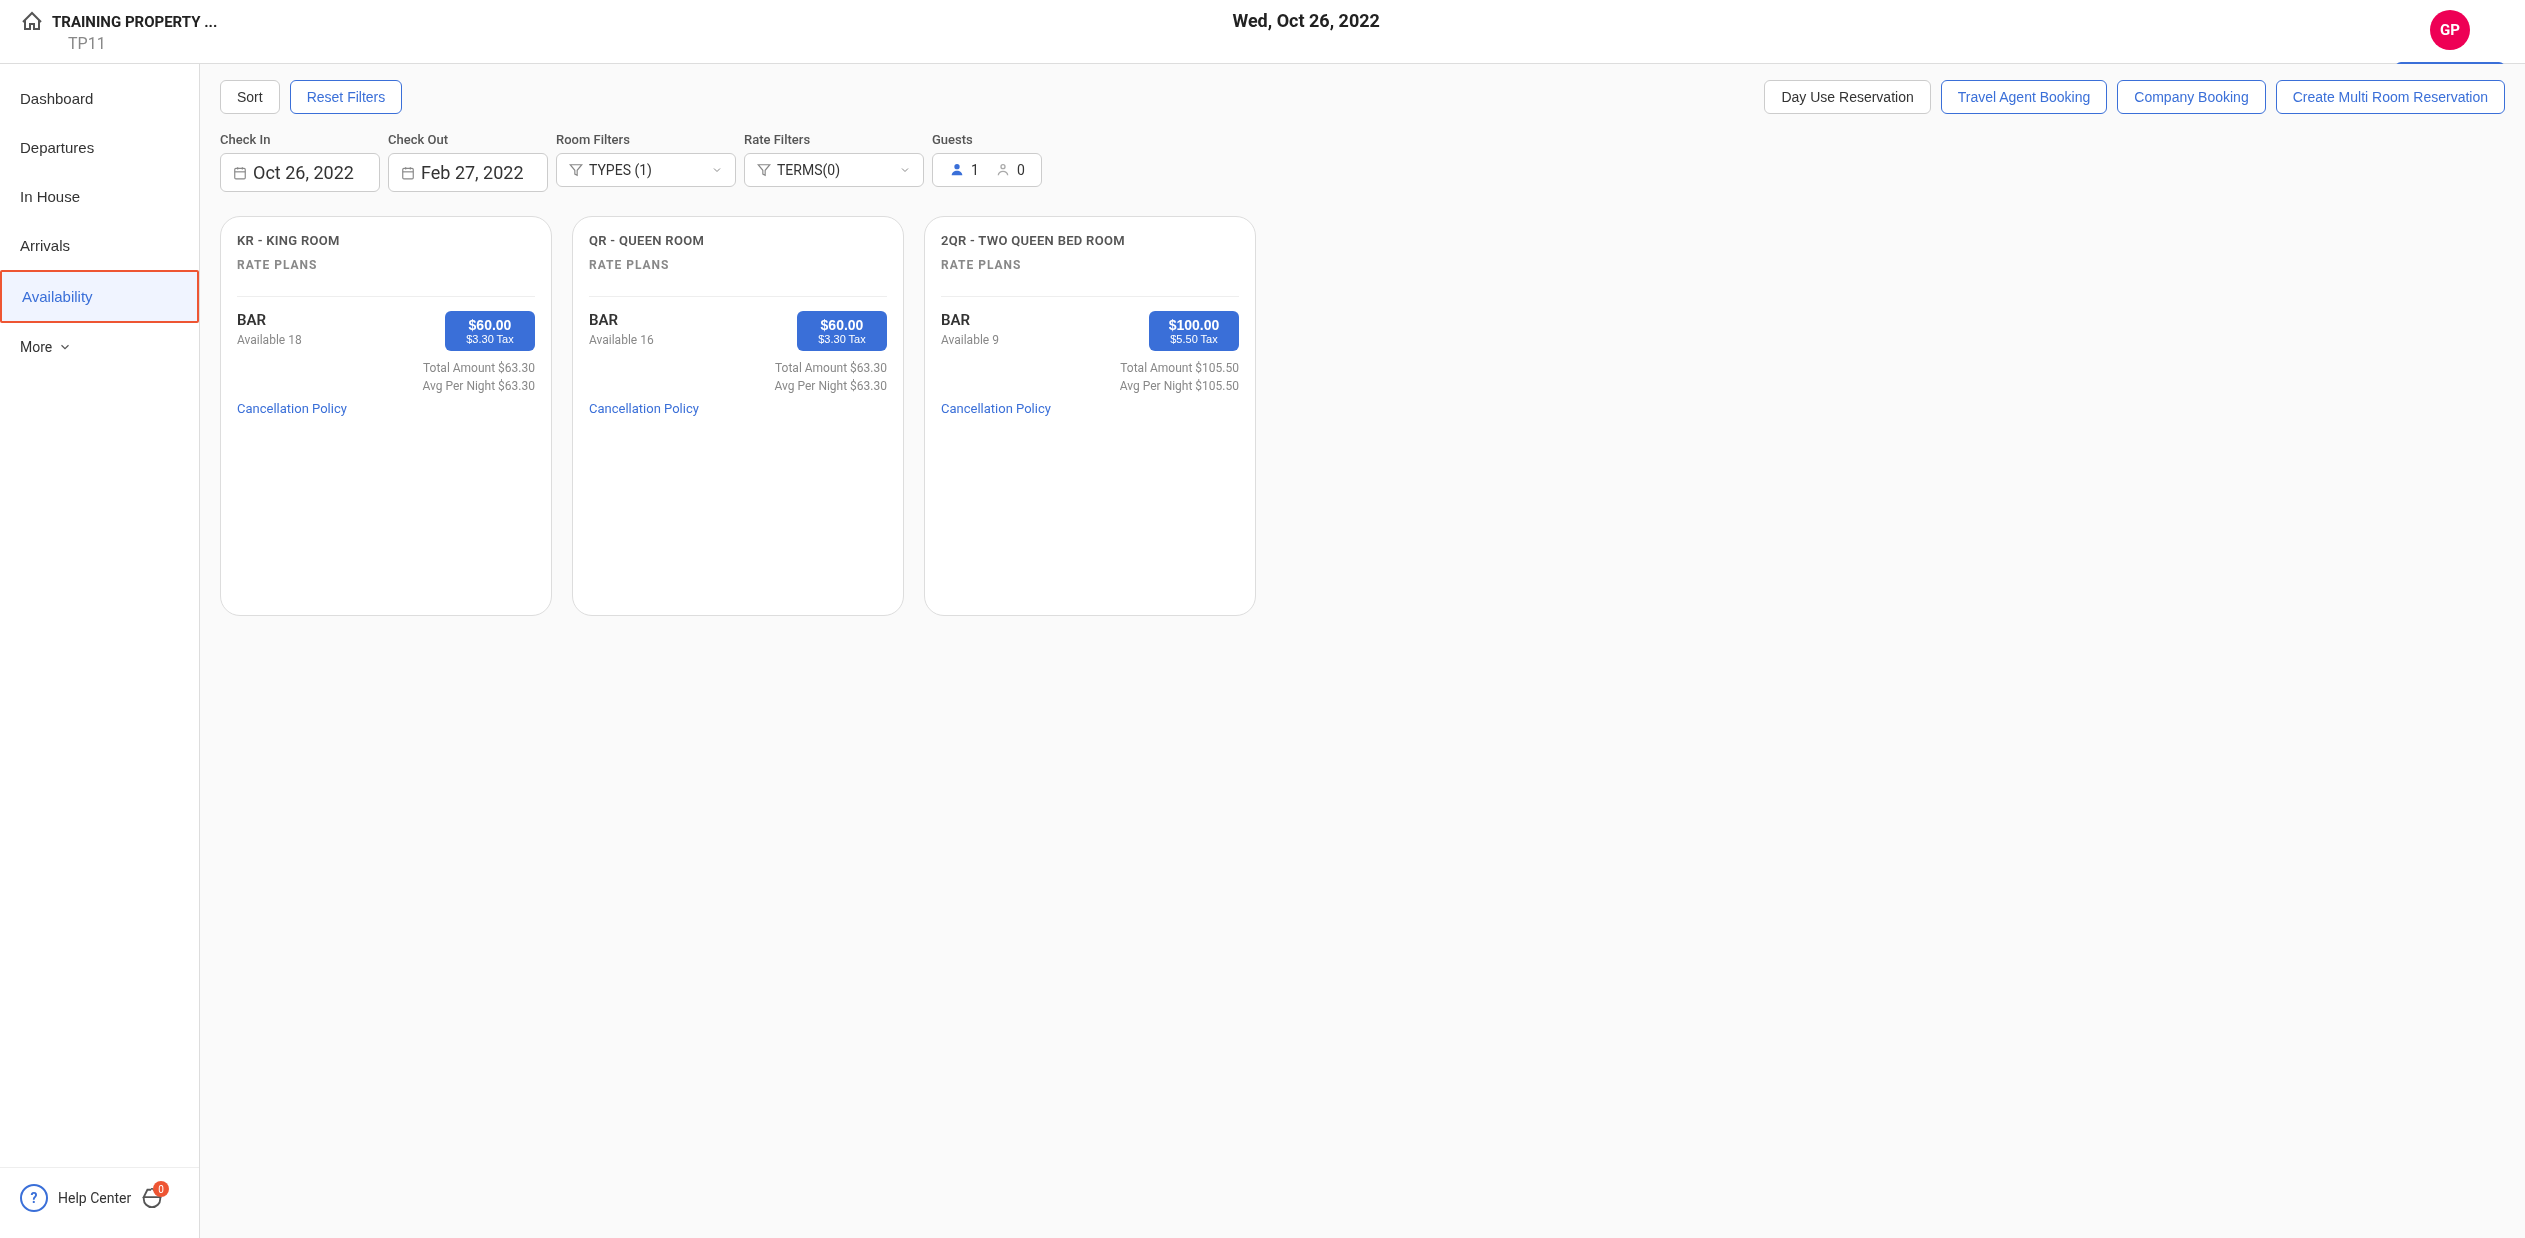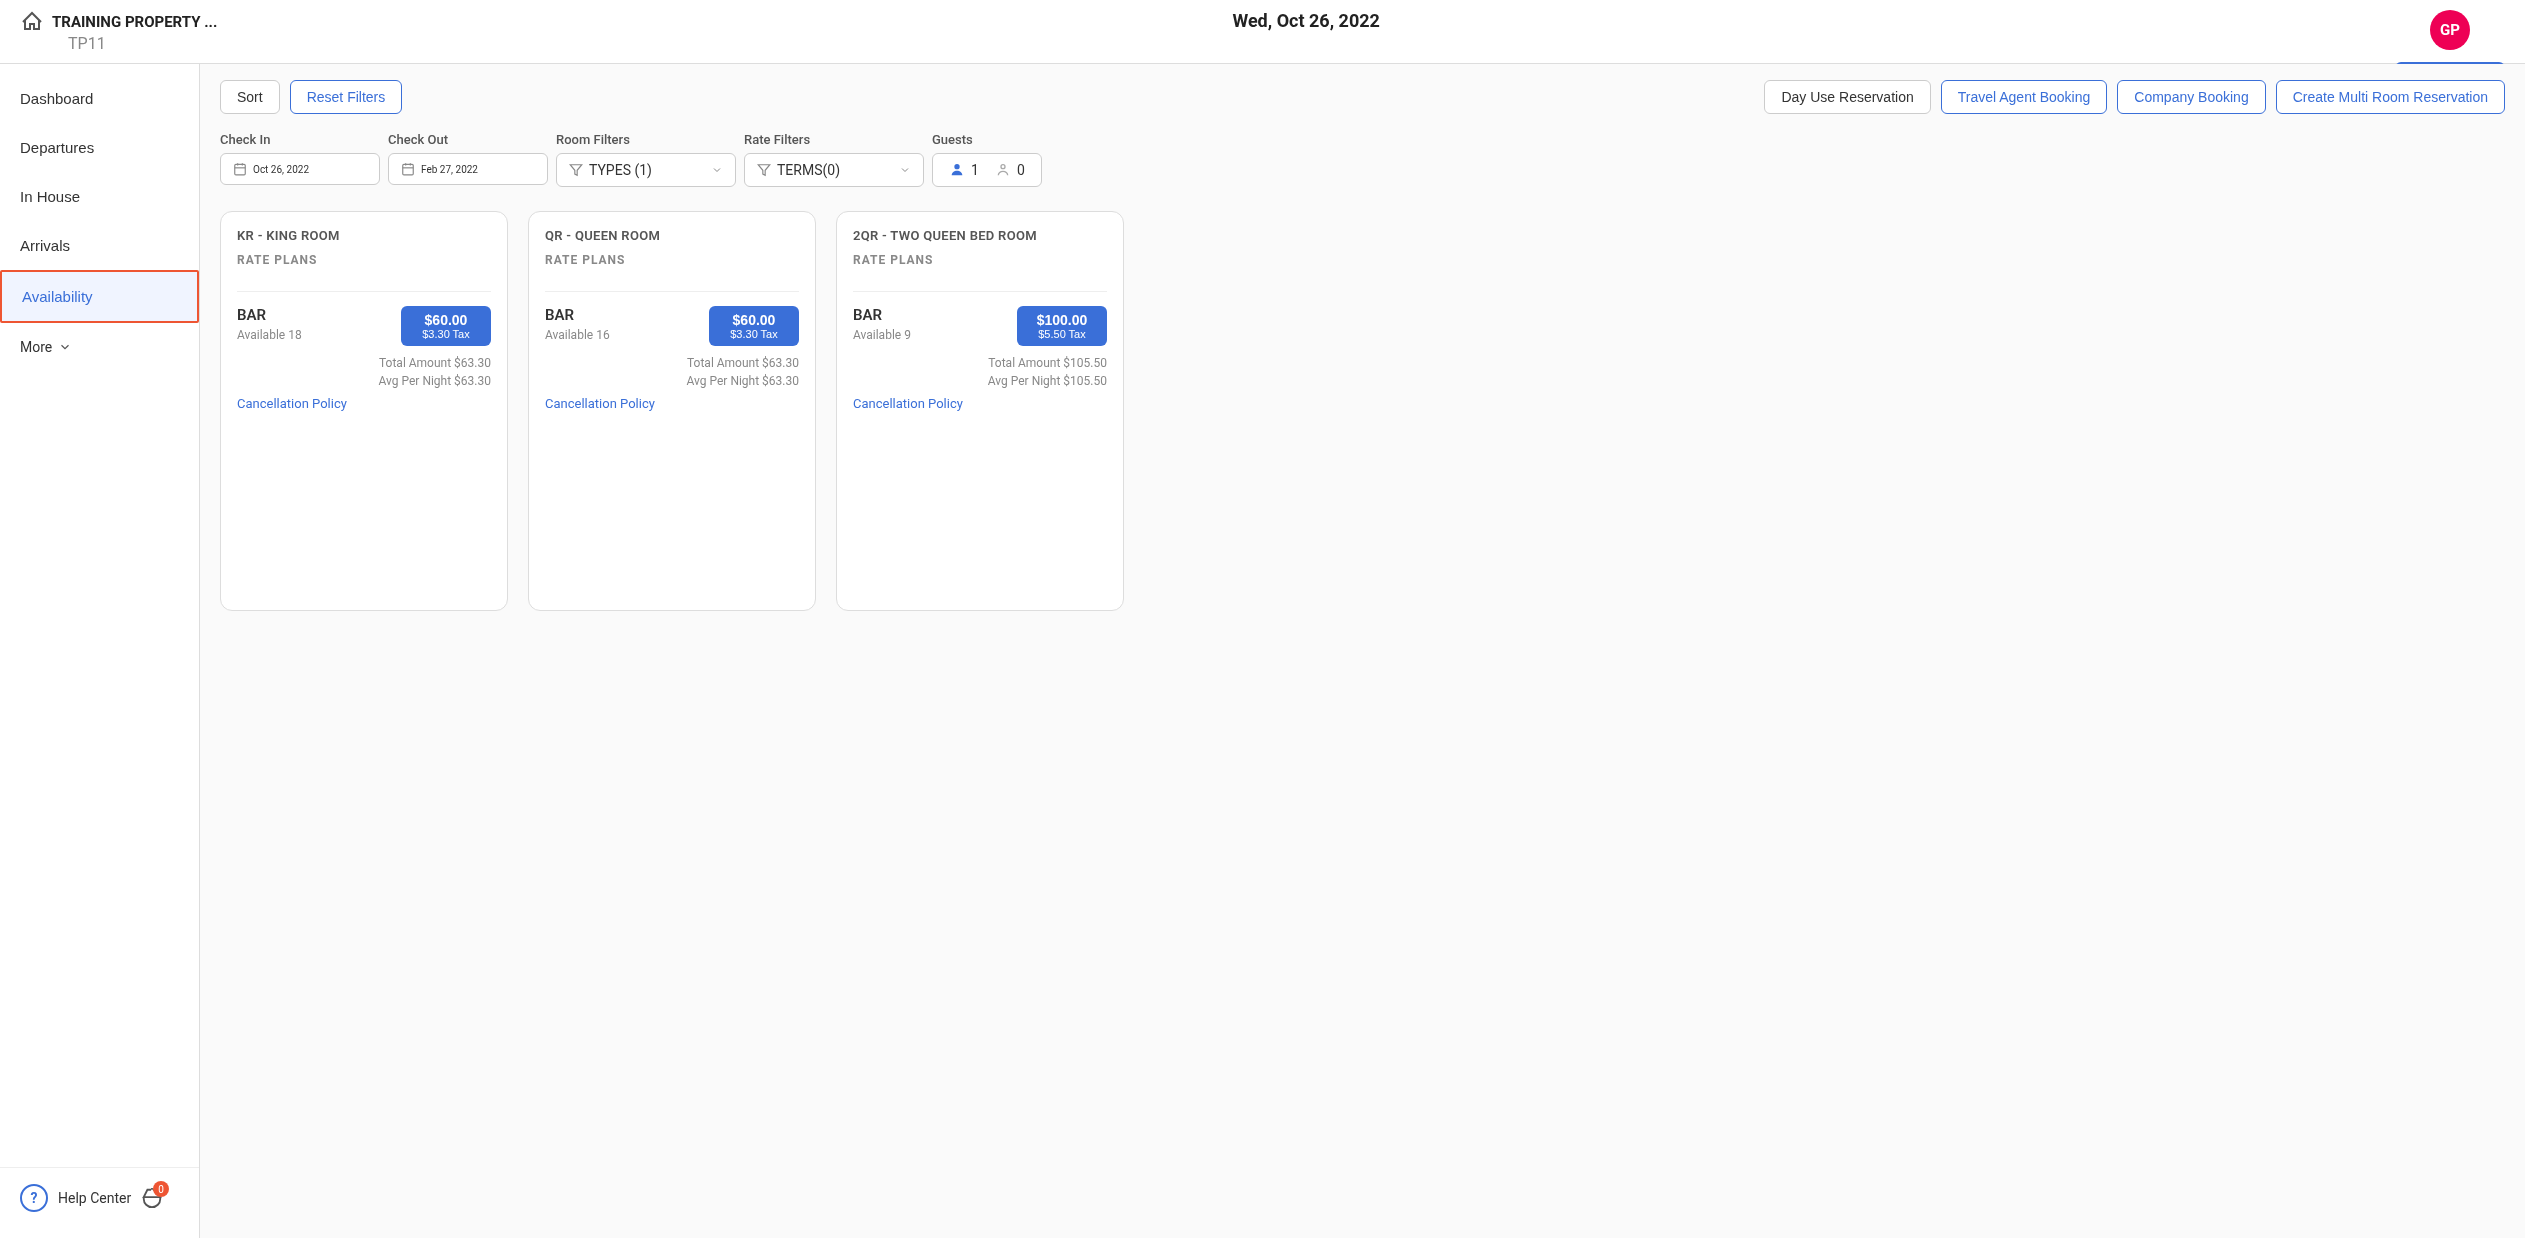--- a/index.html
+++ b/index.html
@@ -76,39 +76,39 @@
     }
     .btn-spacer { flex: 1; }
 
     
     .filters-row { display: flex; align-items: flex-start; gap: 8px; margin-bottom: 24px; flex-wrap: wrap; }
     .filter-group { display: flex; flex-direction: column; gap: 6px; }
     .filter-label { font-size: 13px; color: #555; font-weight: 500; }
     .filter-input {
       display: flex; align-items: center; gap: 6px;
       border: 1px solid #ccc; border-radius: 6px; padding: 8px 12px;
-      background: #fff; min-width: 160px; font-size: 10px; color: #333;
+      background: #fff; min-width: 160px; font-size: 18px; color: #333;
     }
     .filter-select {
       display: flex; align-items: center; gap: 6px;
       border: 1px solid #ccc; border-radius: 6px; padding: 8px 12px;
       background: #fff; min-width: 180px; font-size: 14px; color: #333; cursor: pointer;
     }
     .guests-input {
       display: flex; align-items: center; gap: 16px;
       border: 1px solid #ccc; border-radius: 6px; padding: 8px 16px;
       background: #fff; font-size: 14px; color: #333;
     }
     .guest-item { display: flex; align-items: center; gap: 6px; }
 
     
     .room-grid { display: flex; gap: 20px; flex-wrap: wrap; }
     .room-card {
-      background: #fff; border: 1px solid #ddd; border-radius: 12px;
-      width: 288px; min-height: 400px; padding: 16px;
+      background: #fff; border: 1px solid #ddd; border-radius: 20px;
+      width: 332px; min-height: 400px; padding: 16px;
     }
     .room-card-title { font-size: 13px; font-weight: 600; color: #555; margin-bottom: 10px; letter-spacing: 0.3px; }
     .rate-plans-label { font-size: 12px; font-weight: 700; color: #888; letter-spacing: 1px; border-bottom: 1px solid #eee; padding-bottom: 24px; margin-bottom: 14px; }
     .rate-row { display: flex; align-items: flex-start; justify-content: space-between; margin-bottom: 6px; }
     .rate-name { font-size: 15px; font-weight: 600; color: #333; }
     .rate-price-btn {
       background: #3a6fd8; color: #fff; border: none; border-radius: 6px;
       padding: 6px 12px; font-size: 14px; font-weight: 700; cursor: pointer; text-align: center; min-width: 90px;
     }
     .rate-price-btn .tax { font-size: 11px; font-weight: 400; display: block; }

